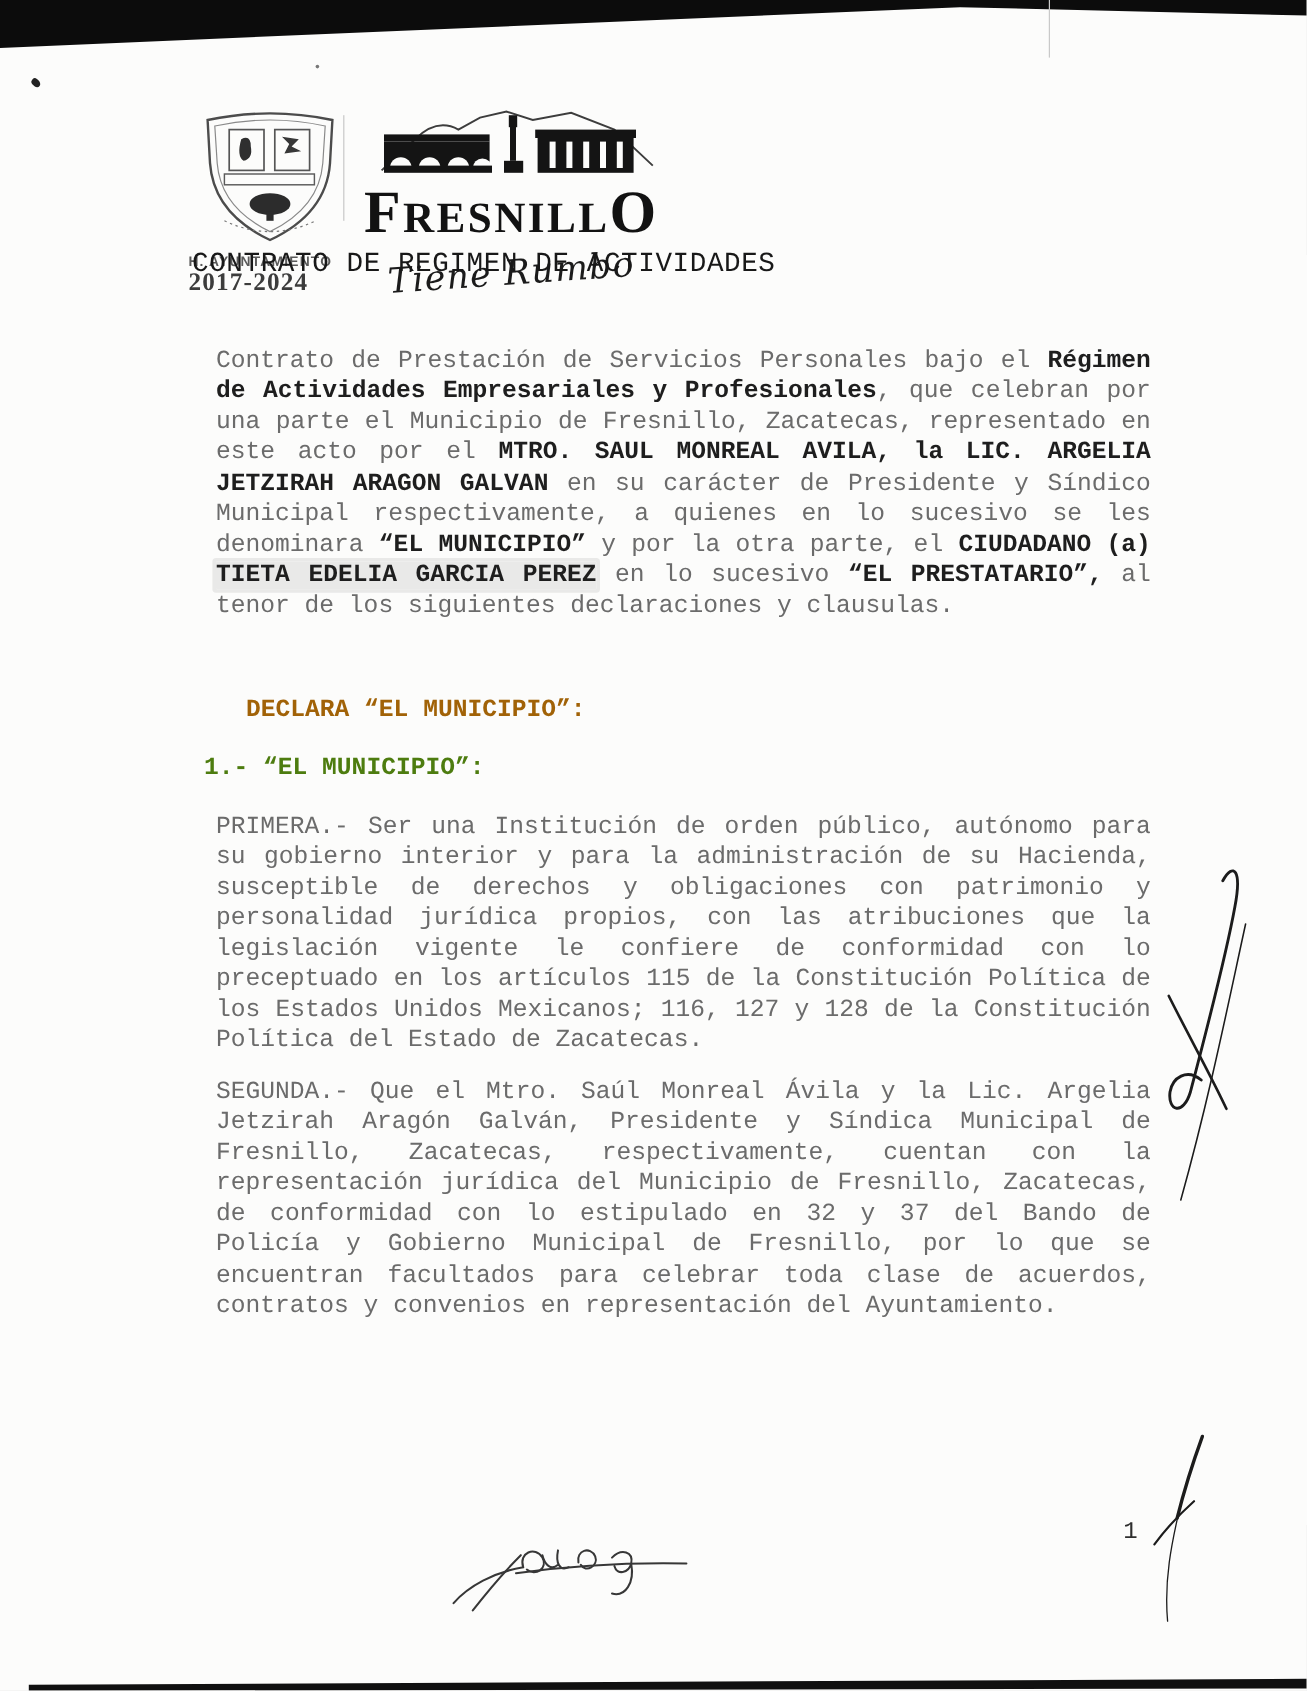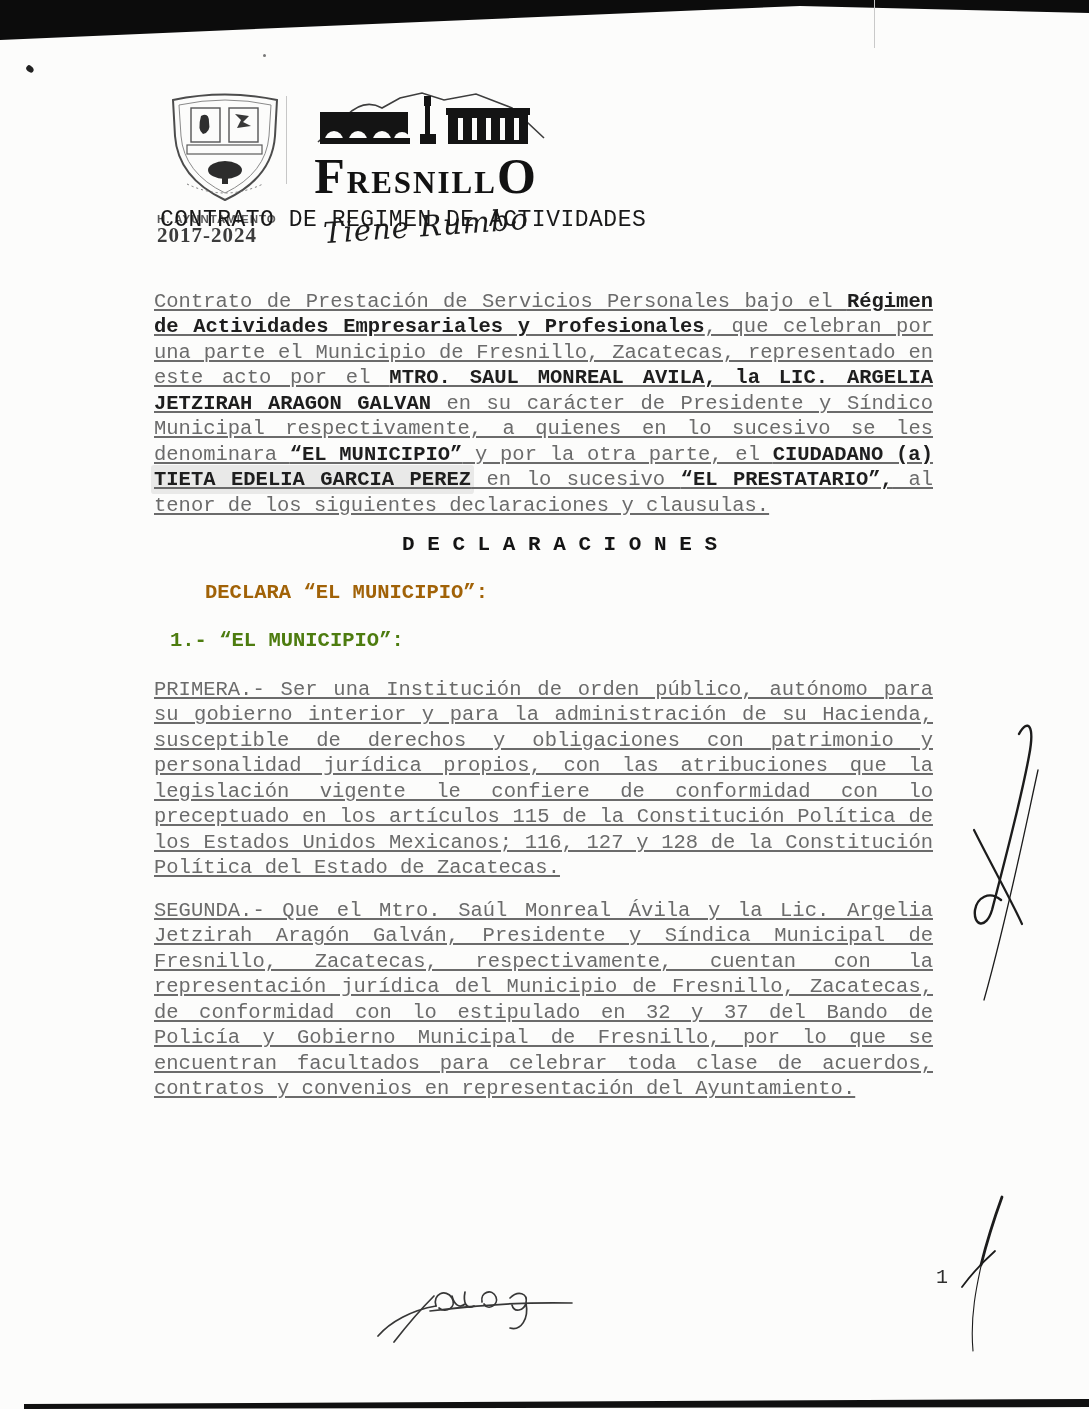--- a/index.html
+++ b/index.html
@@ -17,29 +17,29 @@
   .crest{left:157px;top:84px;width:136px;color:#3f3f3f;}
   .crest-caption{font-family:"Liberation Sans",sans-serif;font-weight:bold;font-size:11.5px;
                  letter-spacing:1px;color:#5a5a5a;margin-top:2px;}
   .crest-years{font-family:"Liberation Serif",serif;font-weight:bold;font-size:21px;
                letter-spacing:1px;color:#3c3c3c;line-height:21px;}
   .logo-divider{left:286px;top:96px;width:1px;height:88px;background:#c7c7c7;}
   .freslogo{left:298px;top:90px;width:256px;text-align:center;}
   .wordmark{font-family:"Liberation Serif","DejaVu Serif",serif;font-weight:bold;color:#121212;
             line-height:50px;letter-spacing:2px;white-space:nowrap;}
   .wm-big{font-size:50px;}
-  .wm-mid{font-size:31px;}
+  .wm-mid{font-size:36px;}
   .tagline{font-family:"DejaVu Serif",serif;font-style:italic;font-size:29px;color:#1b1b1b;
            transform:rotate(-4deg);margin-top:-4px;letter-spacing:1px;}
 
   
   .title{left:160px;top:205px;width:795px;font-weight:normal;color:#181818;
          font-size:23px;line-height:31px;letter-spacing:0.5px;}
-  .para{width:779px;left:154px;text-align:justify;font-size:20.5px;line-height:25.45px;
-        color:#6b6b6b;text-decoration:underline;}
+  .para{width:779px;left:180px;text-align:justify;font-size:20.5px;line-height:25.45px;
+        color:#6b6b6b;}
   .seg-bold{font-weight:bold;color:#1e1e1e;}
   .seg-highlight{background:#e9e9e8;box-shadow:0 0 0 3px #e9e9e8;border-radius:1px;}
   .h-declaraciones{left:170px;top:533px;width:779px;text-align:center;font-weight:bold;
                    color:#141414;font-size:21px;}
   .h-declara{left:205px;top:581px;font-weight:bold;color:#a16207;font-size:20.5px;}
   .h-item1{left:170px;top:629px;font-weight:bold;color:#4d7c0f;font-size:20.5px;}
   .pagenum{left:936px;top:1266px;font-size:20px;color:#2e2e2e;}
 
   .sig{position:absolute;pointer-events:none;}
 </style>
@@ -99,21 +99,20 @@
     <div class="wordmark"><span class="wm-big">F</span><span class="wm-mid">RESNILL</span><span class="wm-big">O</span></div>
     <div class="tagline">Tiene Rumbo</div>
   </div>
 
   <div class="abs title">
     <div>CONTRATO DE REGIMEN DE ACTIVIDADES</div>
   </div>
 
   <div class="abs para" style="top:289px;"><span>Contrato de Prestación de Servicios Personales bajo el </span><span class="seg-bold">Régimen de Actividades Empresariales y Profesionales</span><span>, que celebran por una parte el Municipio de Fresnillo, Zacatecas, representado en este acto por el </span><span class="seg-bold">MTRO. SAUL MONREAL AVILA, la LIC. ARGELIA JETZIRAH ARAGON GALVAN</span><span> en su carácter de Presidente y Síndico Municipal respectivamente, a quienes en lo sucesivo se les denominara </span><span class="seg-bold">“EL MUNICIPIO”</span><span> y por la otra parte, el </span><span class="seg-bold">CIUDADANO (a) </span><span class="seg-bold seg-highlight">TIETA EDELIA GARCIA PEREZ</span><span> en lo sucesivo </span><span class="seg-bold">“EL PRESTATARIO”,</span><span> al tenor de los siguientes declaraciones y clausulas.</span></div>
 
-  <div class="abs h-declaraciones">D E C L A R A C I O N E S</div>
   <div class="abs h-declara">DECLARA “EL MUNICIPIO”:</div>
   <div class="abs h-item1">1.- “EL MUNICIPIO”:</div>
 
   <div class="abs para" style="top:677px;"><span>PRIMERA.- Ser una Institución de orden público, autónomo para su gobierno interior y para la administración de su Hacienda, susceptible de derechos y obligaciones con patrimonio y personalidad jurídica propios, con las atribuciones que la legislación vigente le confiere de conformidad con lo preceptuado en los artículos 115 de la Constitución Política de los Estados Unidos Mexicanos; 116, 127 y 128 de la Constitución Política del Estado de Zacatecas.</span></div>
   <div class="abs para" style="top:898px;"><span>SEGUNDA.- Que el Mtro. Saúl Monreal Ávila y la Lic. Argelia Jetzirah Aragón Galván, Presidente y Síndica Municipal de Fresnillo, Zacatecas, respectivamente, cuentan con la representación jurídica del Municipio de Fresnillo, Zacatecas, de conformidad con lo estipulado en 32 y 37 del Bando de Policía y Gobierno Municipal de Fresnillo, por lo que se encuentran facultados para celebrar toda clase de acuerdos, contratos y convenios en representación del Ayuntamiento.</span></div>
 
   <div class="abs pagenum">1</div>
 
   <svg class="sig" style="left:360px;top:1278px;" width="230" height="75" viewBox="0 0 230 75">
     <g fill="none" stroke="#222" stroke-width="1.7" stroke-linecap="round" opacity="0.9">

